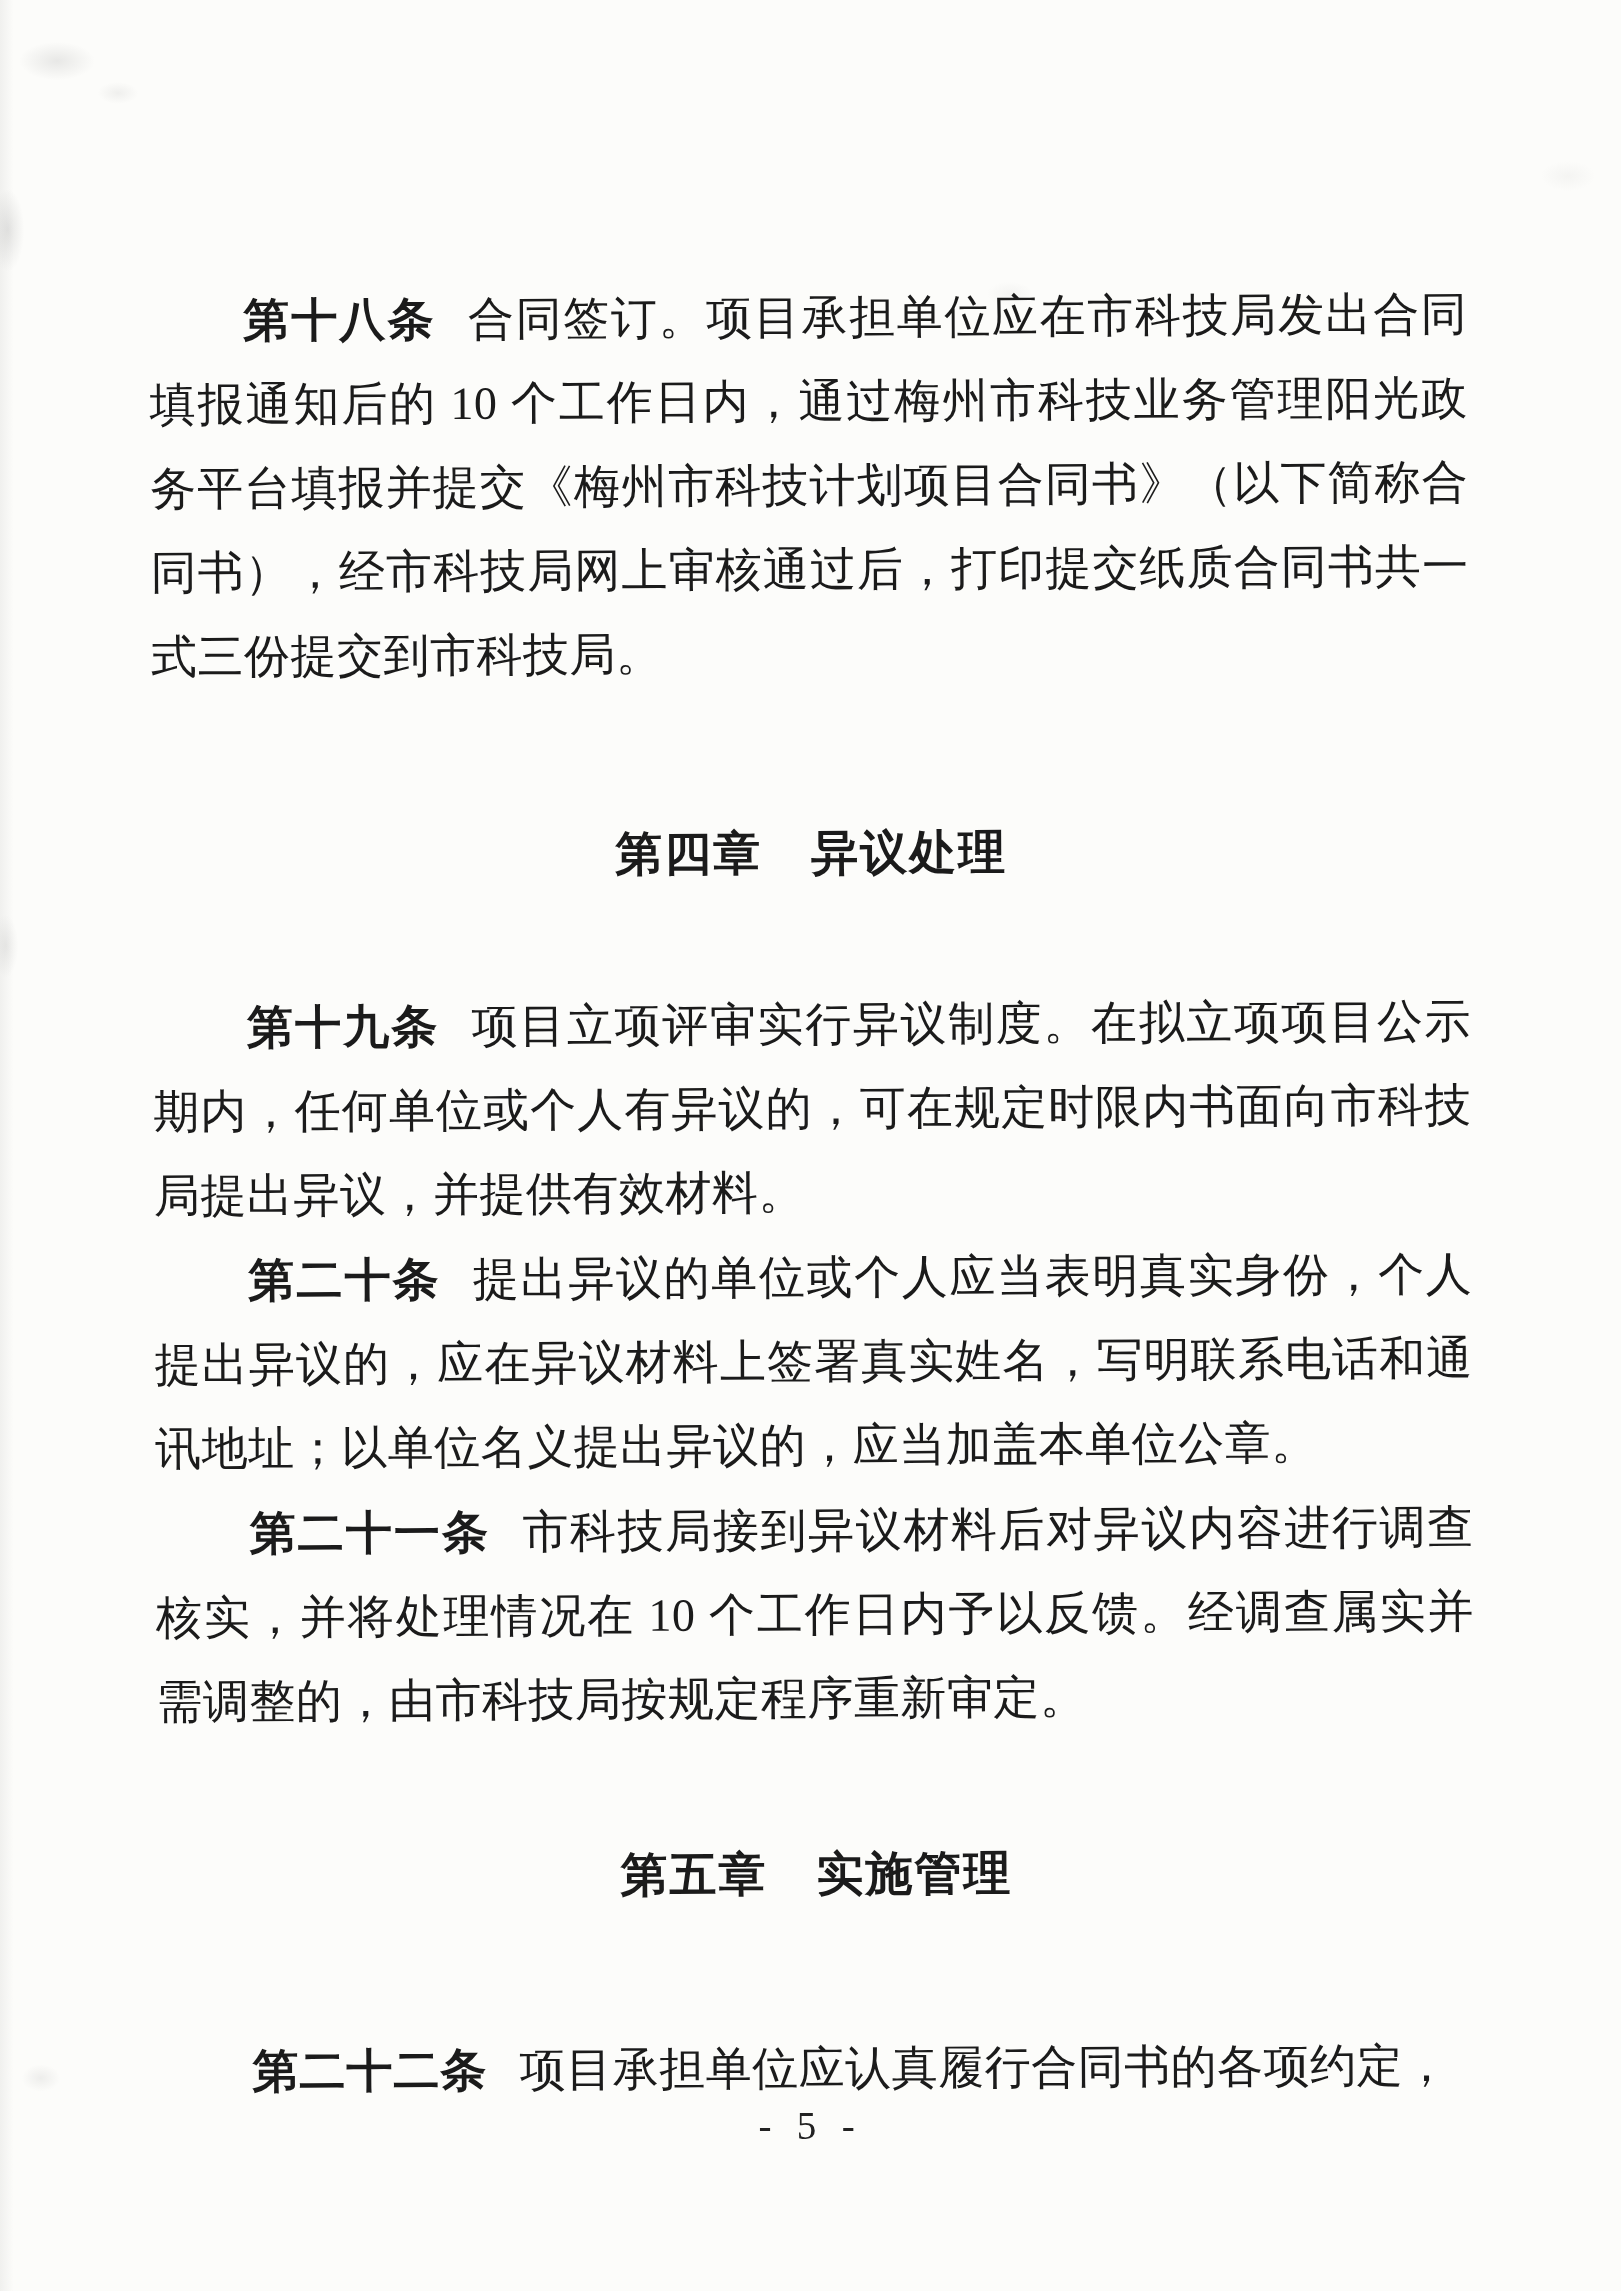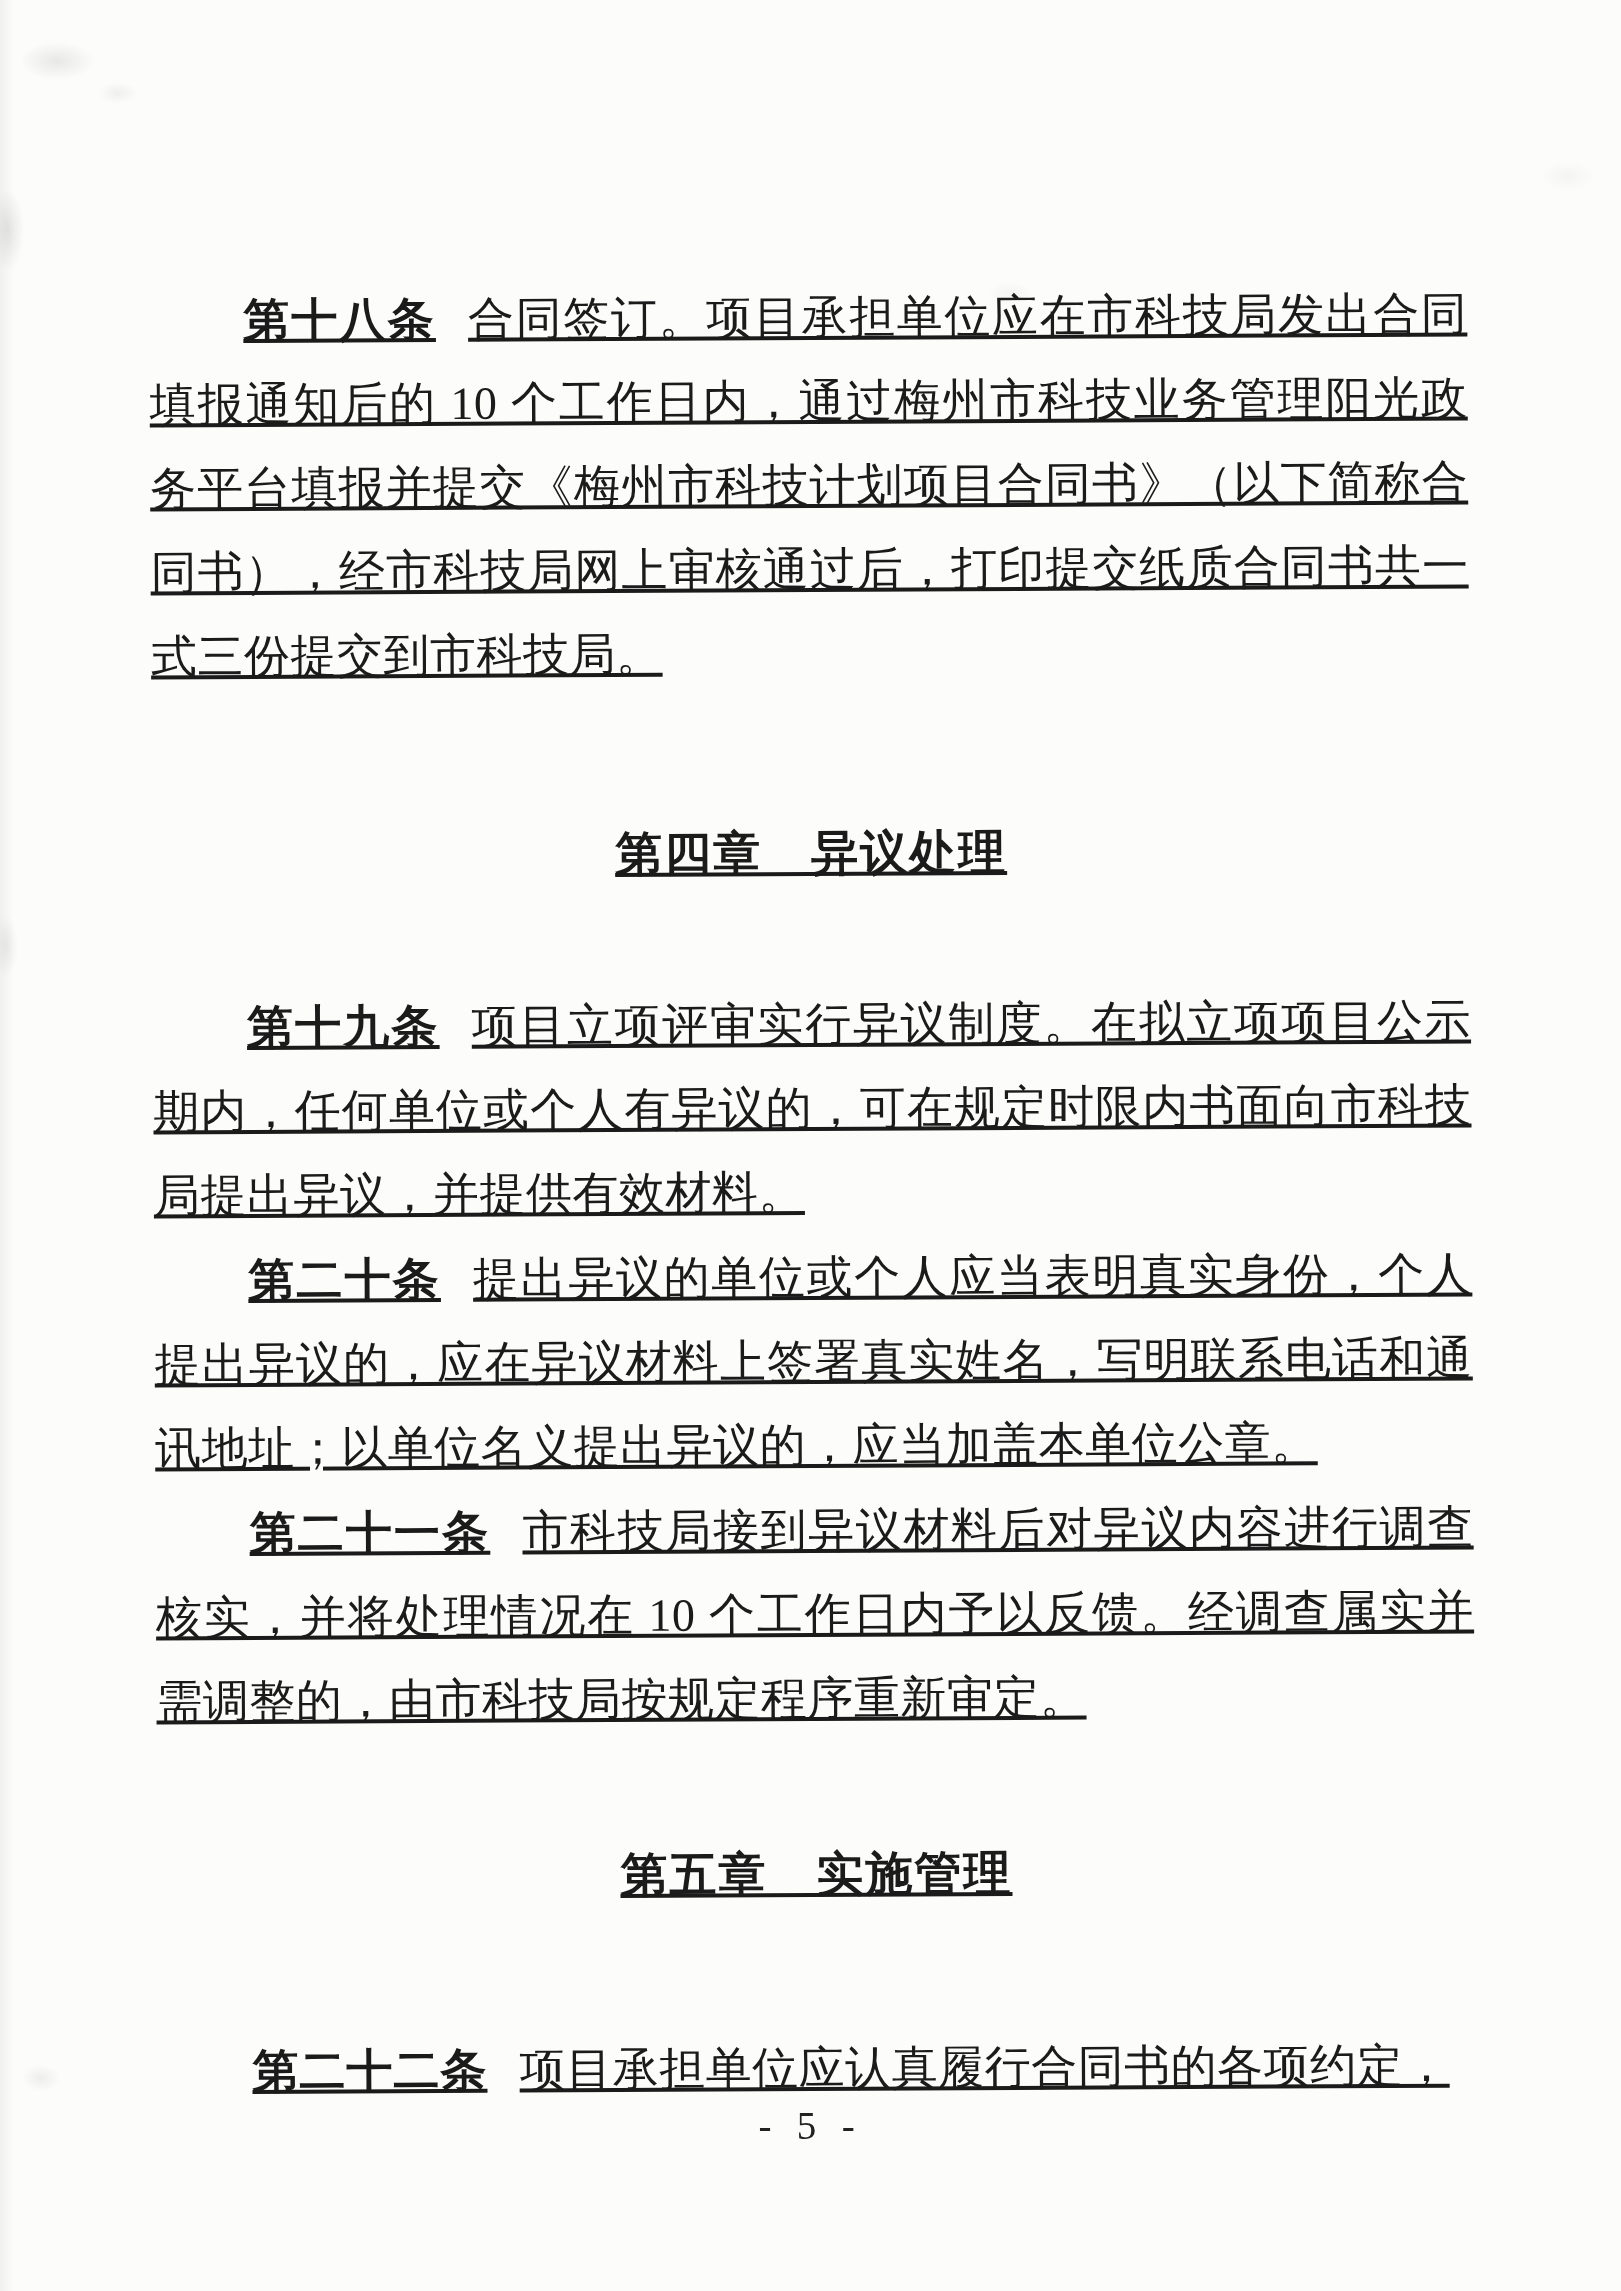--- a/index.html
+++ b/index.html
@@ -9,21 +9,20 @@
   }
   .page {
     position: relative;
     width: 1621px;
     height: 2292px;
     margin: 0 auto;
     background: #fcfcfa;
     overflow: hidden;
     font-family: "Liberation Serif", "DejaVu Serif", serif;
     color: #1b1b1b;
-    text-decoration: underline;
   }
   
   .scan-noise {
     position: absolute;
     inset: 0;
     pointer-events: none;
     background:
       radial-gradient(ellipse 54px 27.4px at 57px 61px,  rgba(125,125,125,.16), transparent 70%),
       radial-gradient(ellipse 29px 15.7px at 118px 93px, rgba(125,125,125,.10), transparent 70%),
       radial-gradient(ellipse 23.5px 59px at 7.8px 230px,  rgba(130,130,130,.20), transparent 70%),

